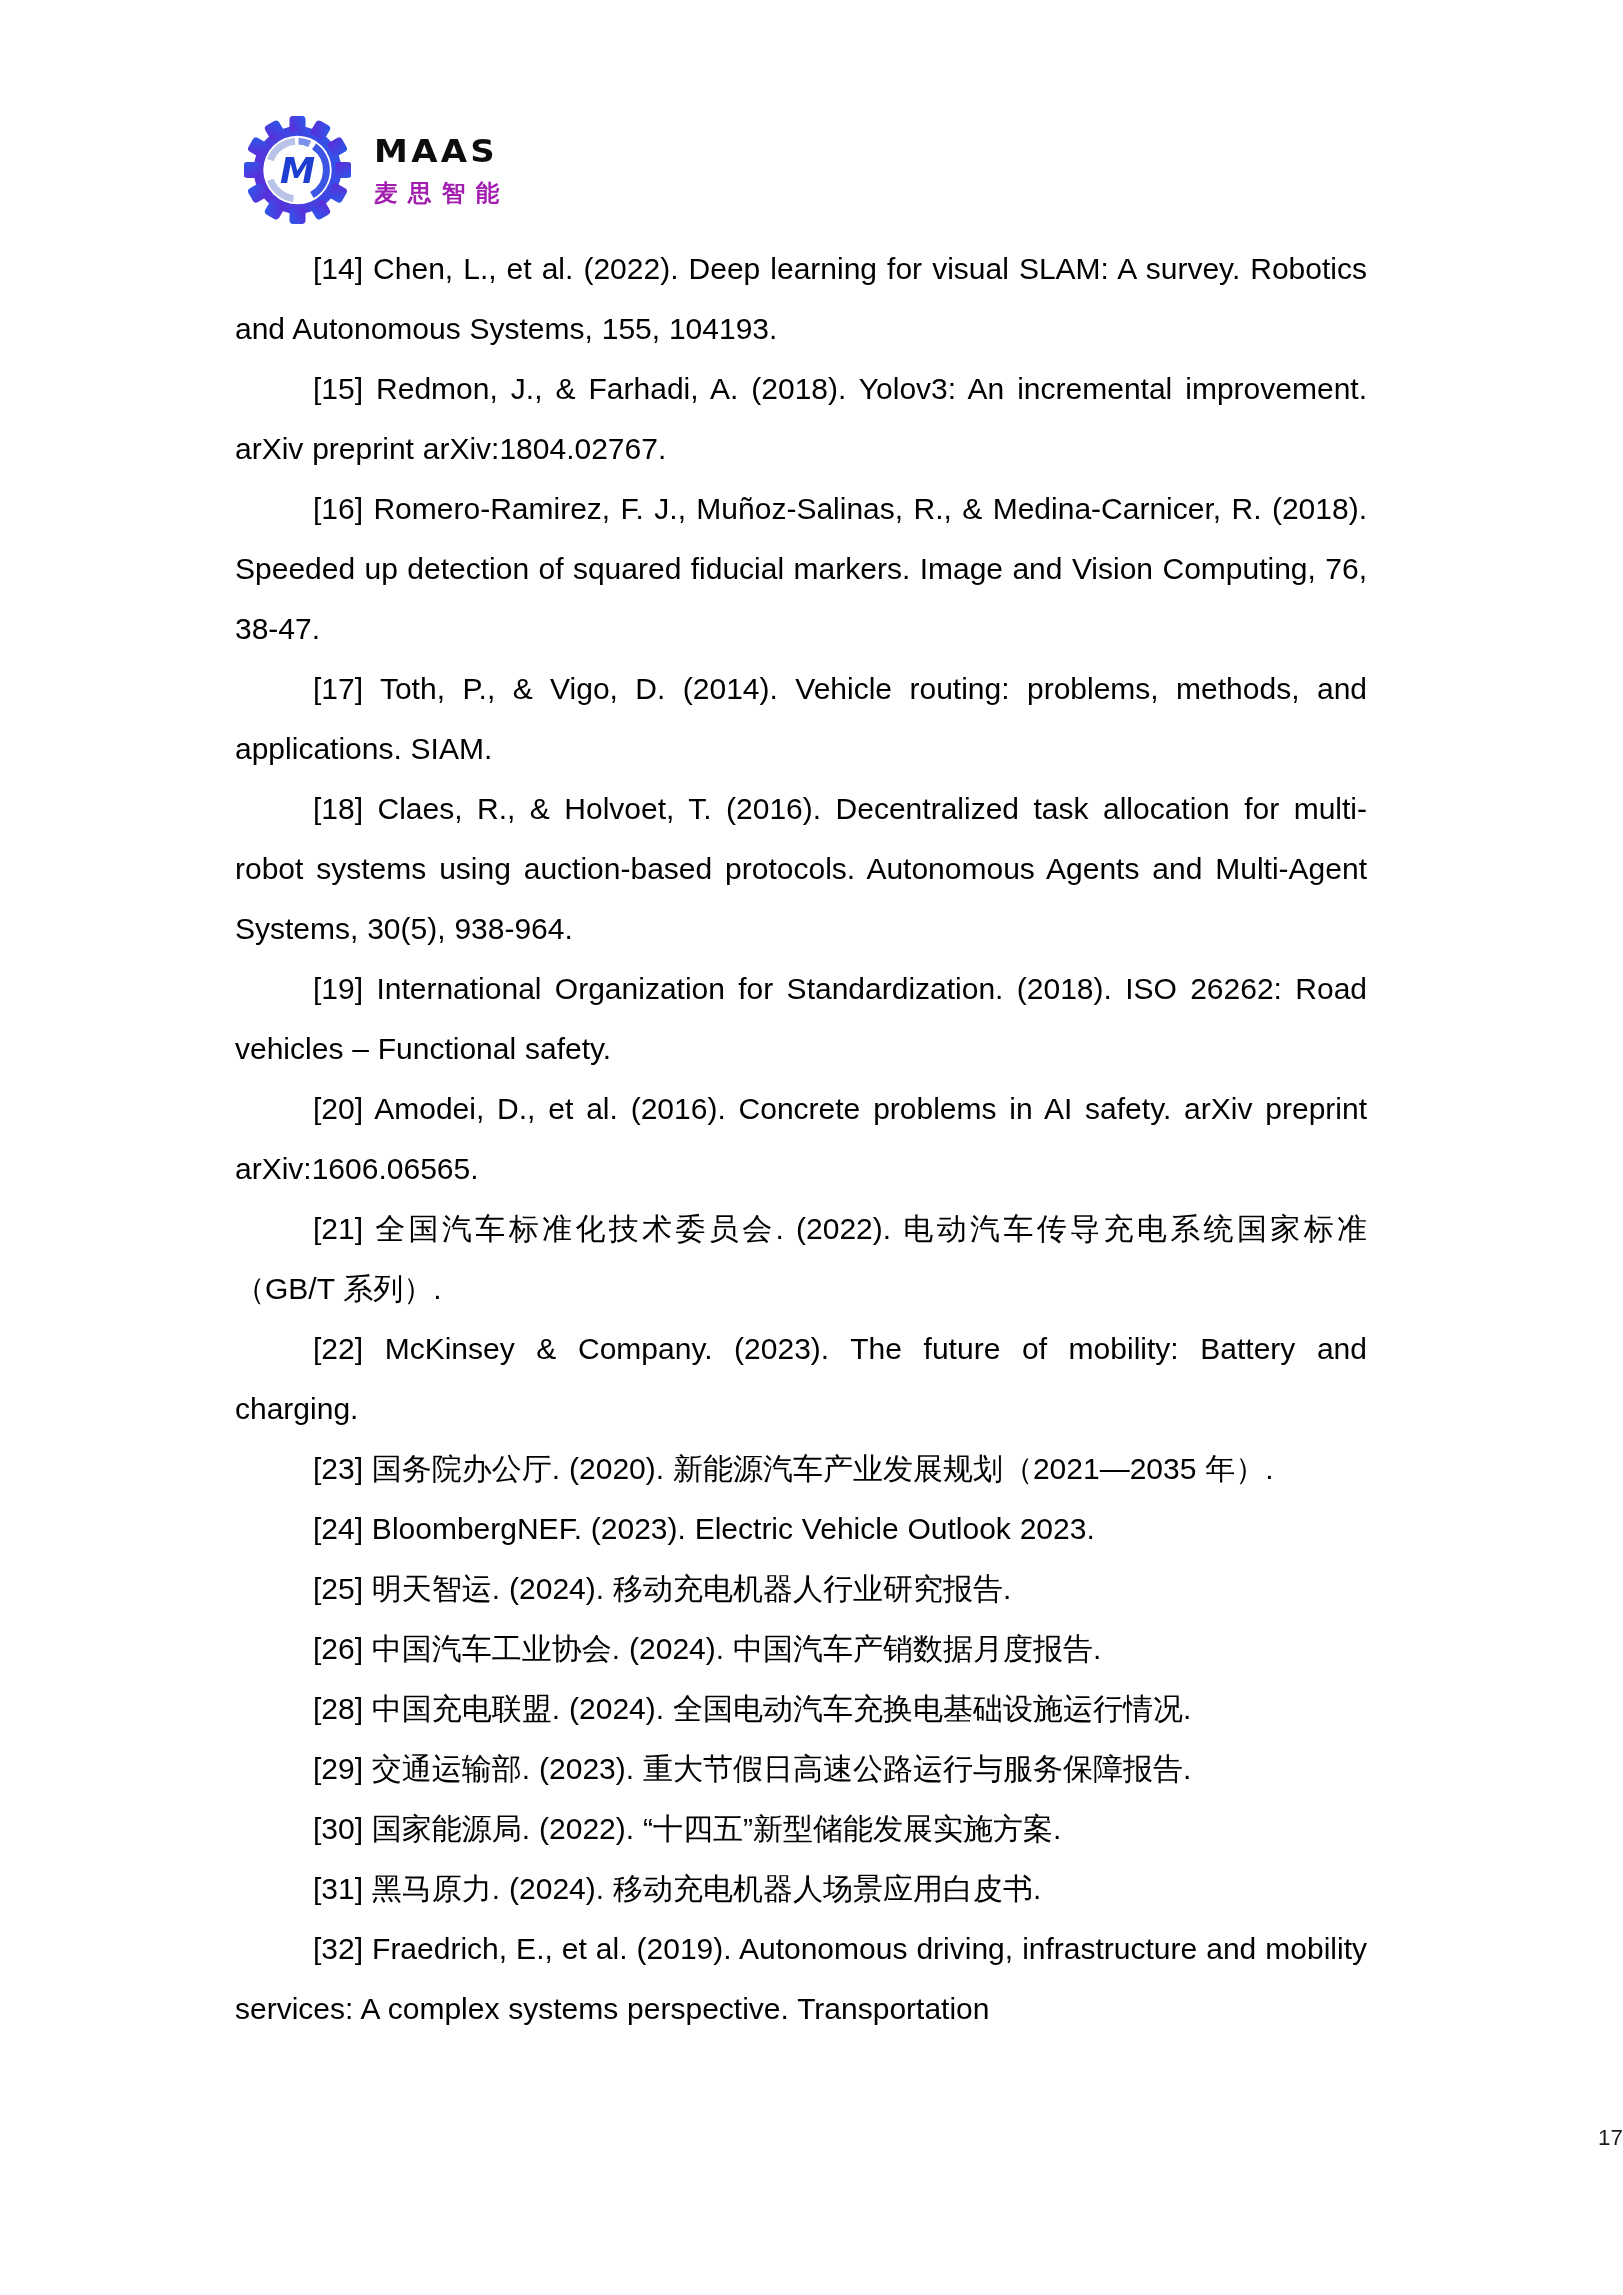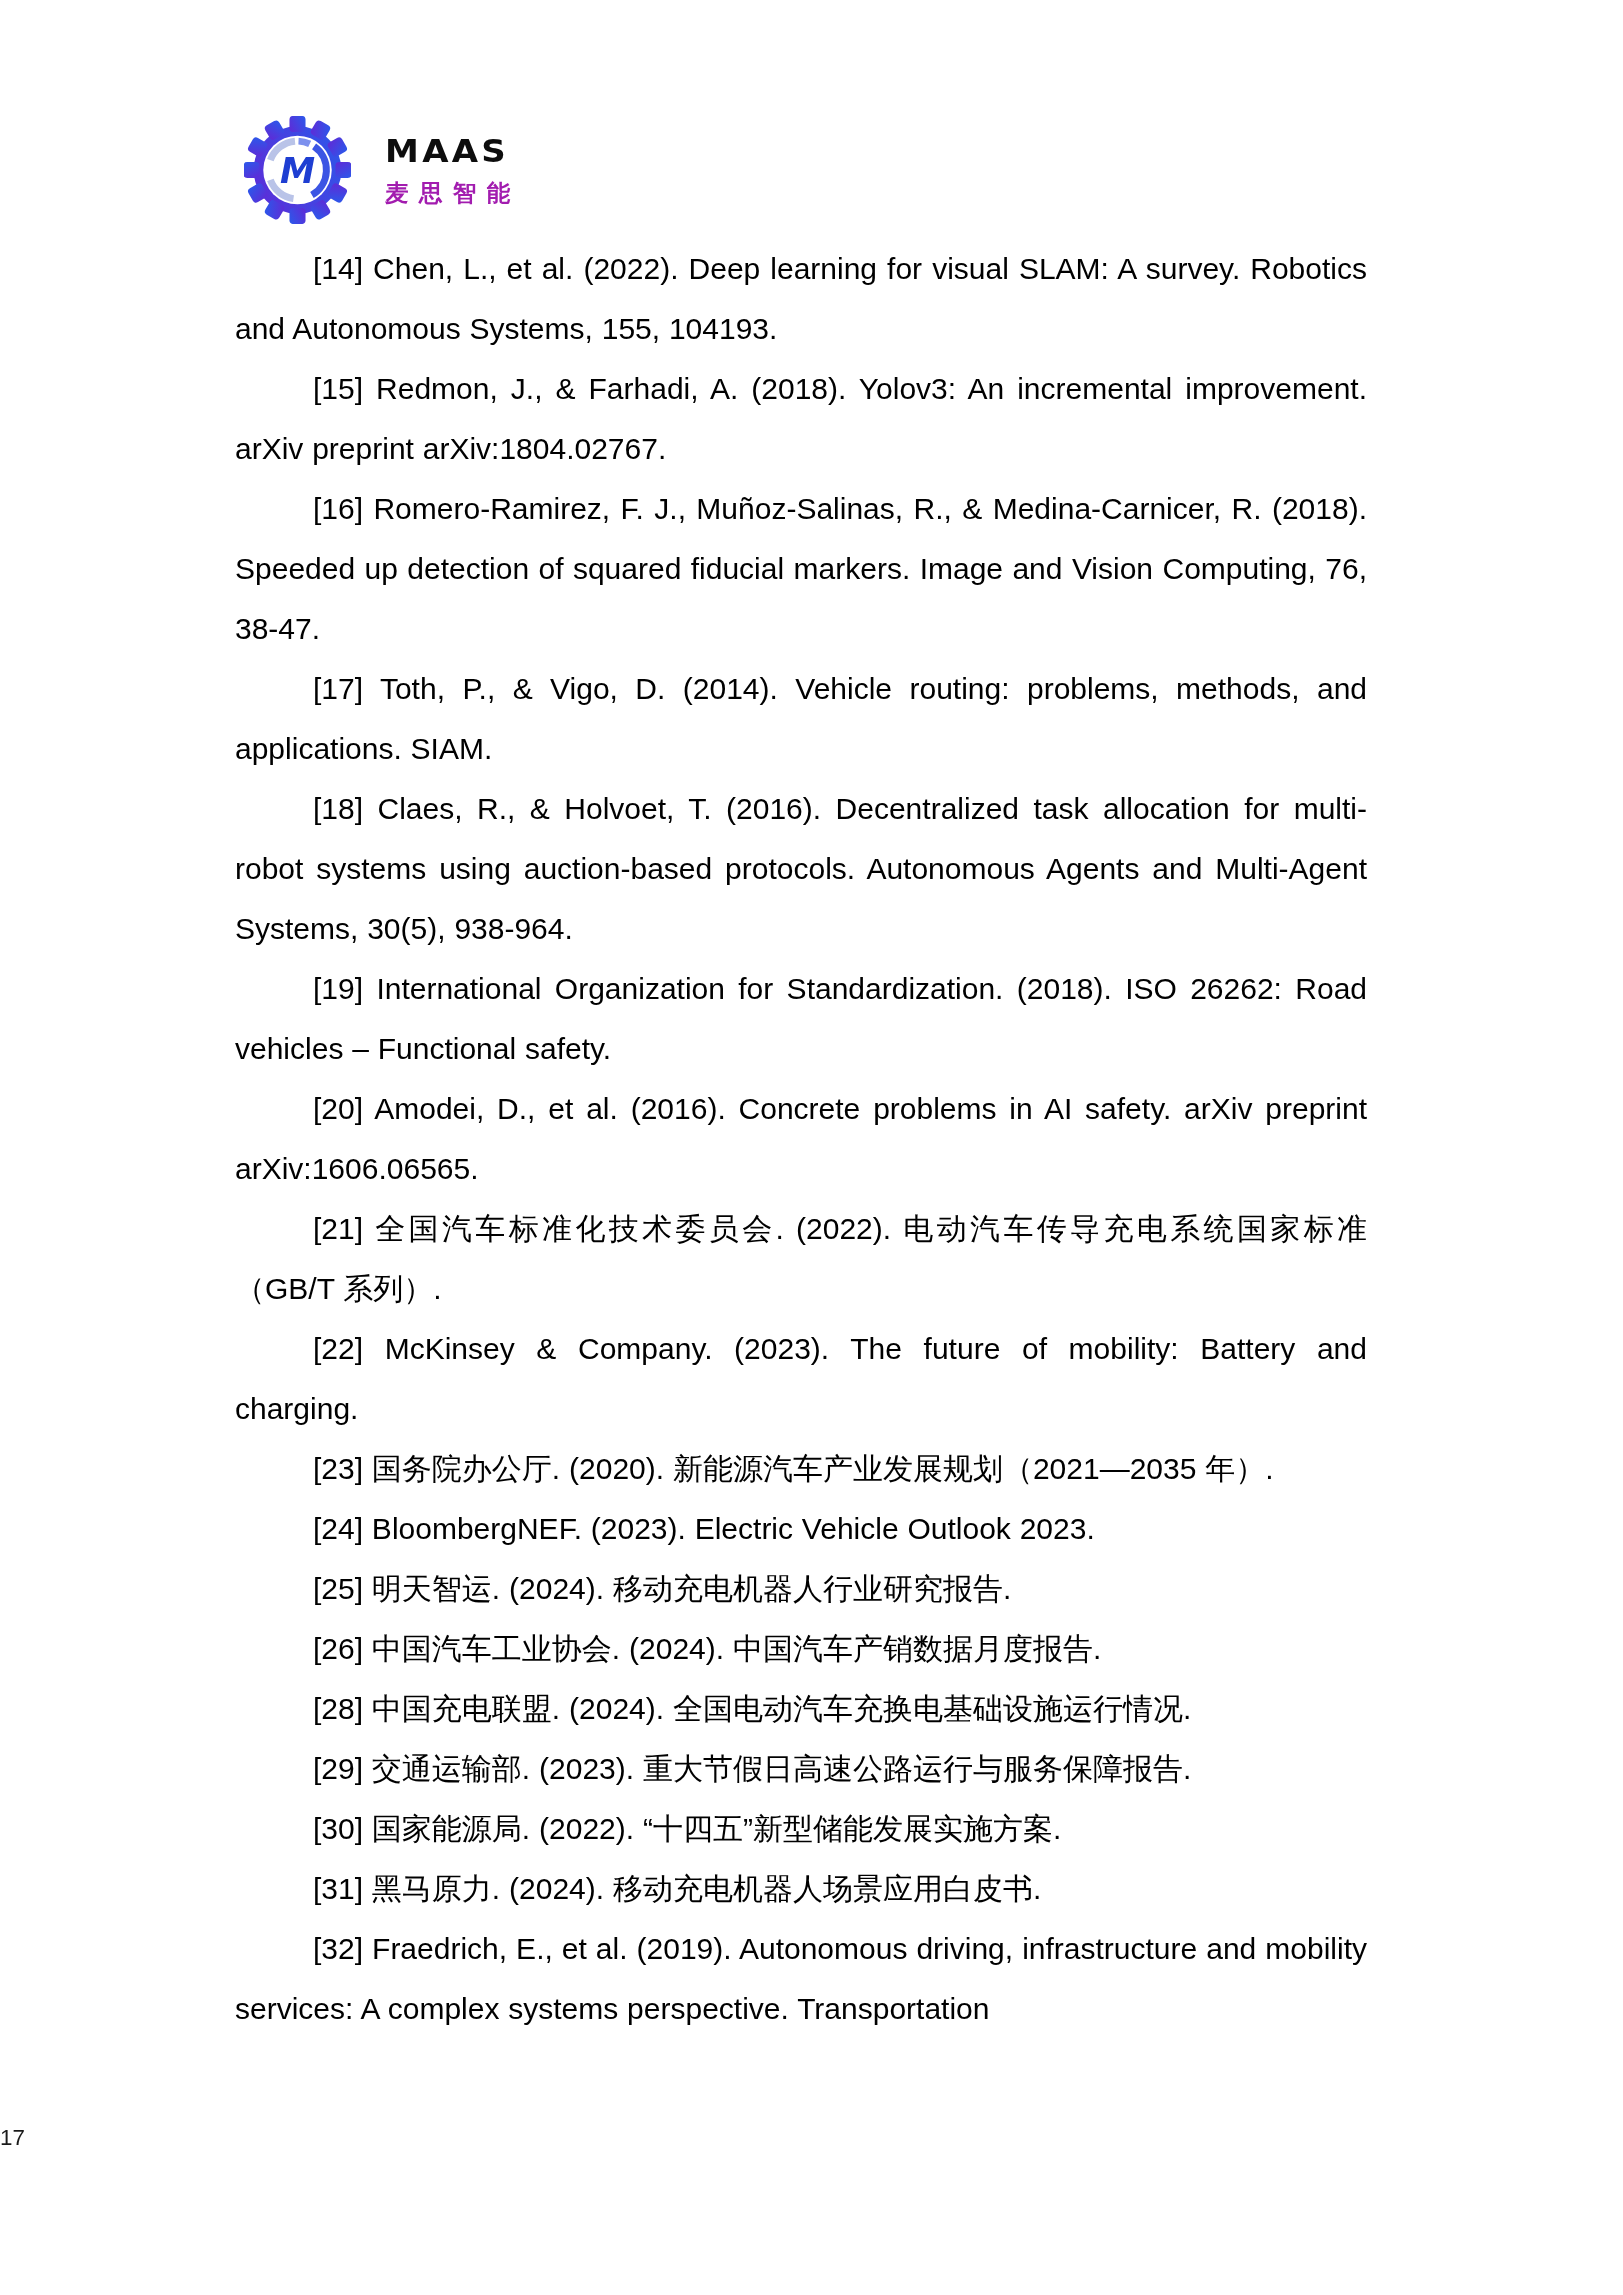--- a/index.html
+++ b/index.html
@@ -13,21 +13,21 @@
   }
   
   .logo{
     position:absolute;
     left:244px;
     top:116px;
     display:flex;
     align-items:flex-start;
   }
   .logo-gear{ width:107px; height:108px; display:block; }
-  .logo-text{ margin-left:34px; padding-top:17.5px; }
+  .logo-text{ margin-left:23px; padding-top:17.5px; }
   .wordmark{
     font-family:"DejaVu Sans", sans-serif;
     font-size:34px;
     font-weight:800;
     letter-spacing:3.3px;
     line-height:34px;
     color:#0d0d0d;
     transform:scaleY(0.96);
     transform-origin:left top;
   }
@@ -56,21 +56,21 @@
     text-align:justify;
     text-align-last:left;
     word-spacing:0.5px;
   }
   
   .pagenum{
     position:absolute;
     left:0;
     top:2125px;
     width:1623px;
-    text-align:left;
+    text-align:right;
     font-size:22.4px;
     color:#1a1a1a;
   }
 </style>
 </head>
 <body>
 
 <div class="page">
 
   <header class="logo">

